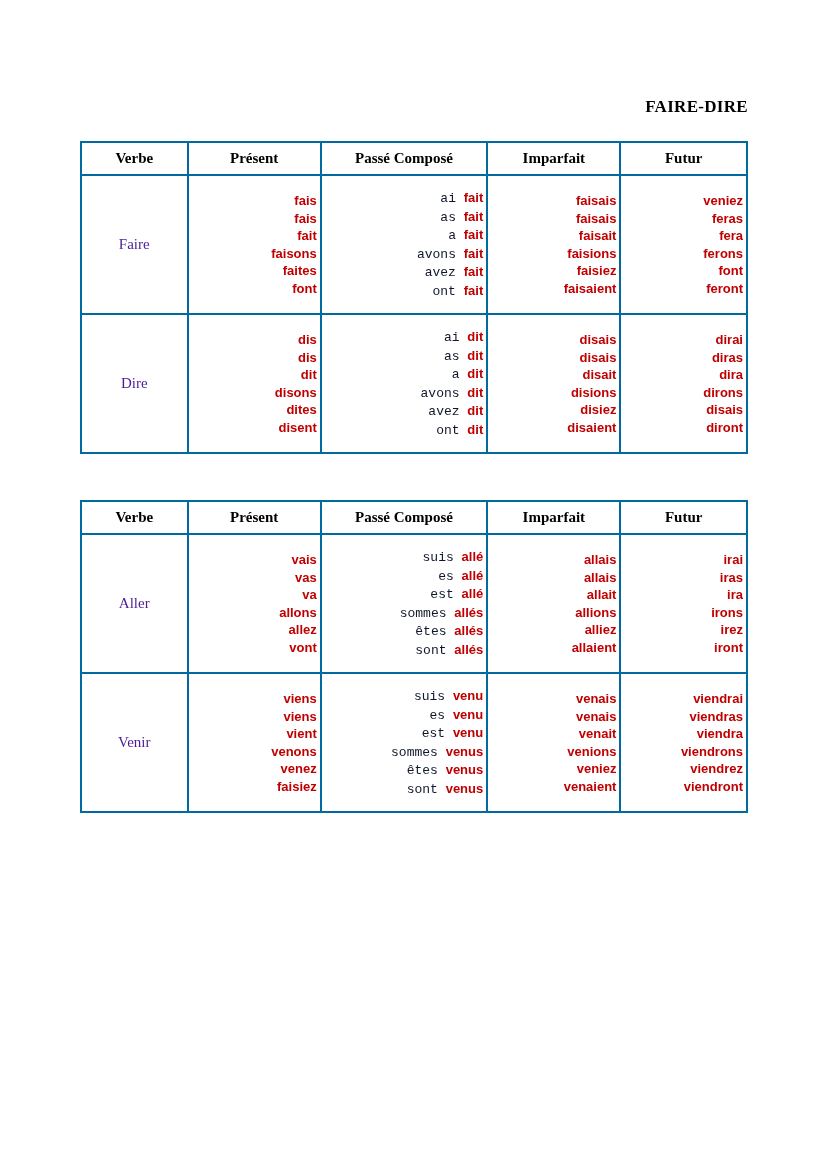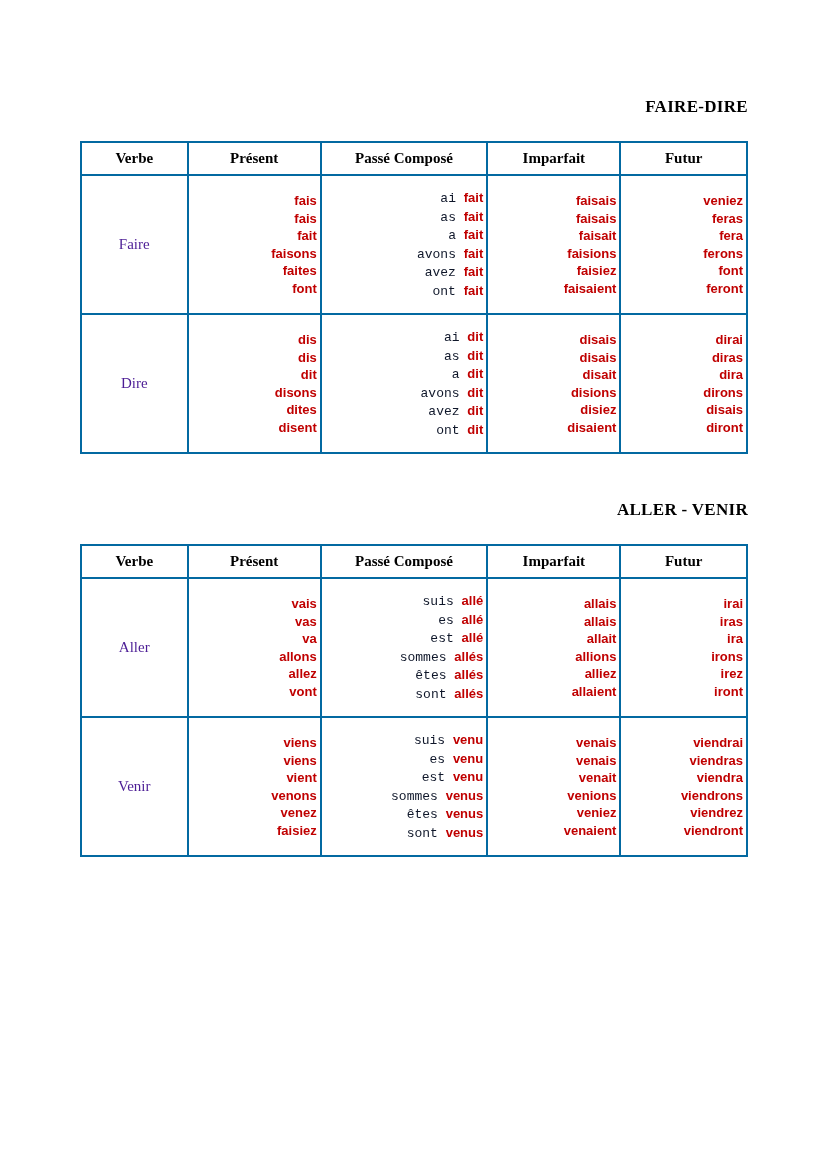--- a/index.html
+++ b/index.html
@@ -168,21 +168,20 @@
               <div>dirons</div>
               <div>disais</div>
               <div>diront</div>
             </td>
           </tr>
         </tbody>
     </table>
   </section>
 
   <section class="table-block">
-    <h1 class="title">ALLER - VENIR</h1>
     <table class="conj-table">
       <colgroup>
         <col class="c-verb">
           <col class="c-pres">
           <col class="c-pc">
           <col class="c-imp">
           <col class="c-fut">
       </colgroup>
       <thead>
         <tr>

